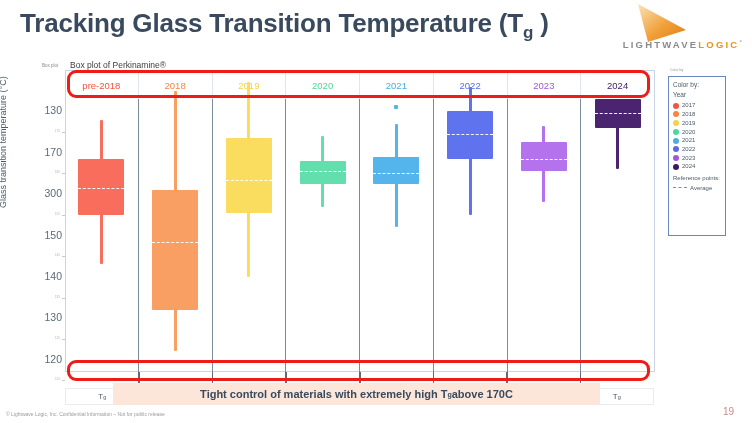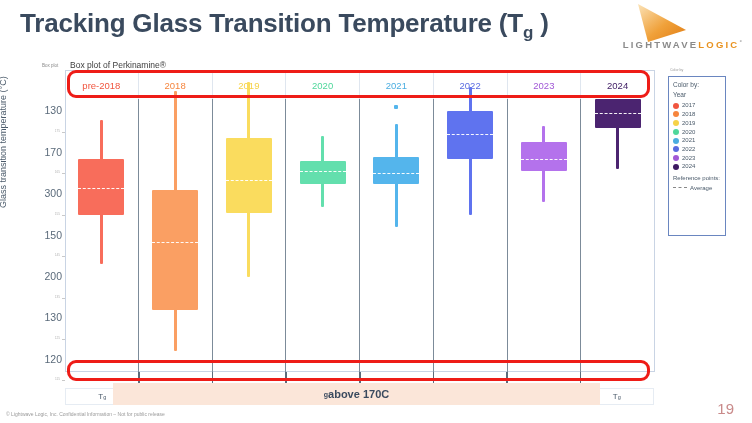--- a/index.html
+++ b/index.html
@@ -134,21 +134,21 @@
   .lg-dot{width:6px;height:6px;border-radius:50%;flex:0 0 auto;}
   .lg-txt{font-size:6px;color:#4a5a6a;}
   .lg-sec{font-size:6px;color:#4a5a6a;margin-top:3px;line-height:1.5;}
   .lg-avg{display:flex;align-items:center;gap:3px;margin-top:2px;}
   .lg-dash{width:14px;border-top:1.4px dashed #888;flex:0 0 auto;}
   
   .footer{
     position:absolute;left:6px;bottom:6px;font-size:5px;color:#9a9a9a;
   }
   .pagenum{
-    position:absolute;right:18px;bottom:6px;font-size:15px;color:#c98a8a;
+    position:absolute;right:18px;bottom:6px;font-size:10px;color:#c98a8a;
   }
 </style>
 </head>
 <body>
 
 <div class="slide-title">
   <span>Tracking Glass Transition Temperature  (T</span><span class="sub">g</span><span> )</span>
 </div>
 
 <div class="logo-wrap">
@@ -169,21 +169,21 @@
 
 <div class="chart-area">
 
   <div class="boxplot-tag">Box plot</div>
   <div class="chart-header">Box plot of Perkinamine®</div>
 
   <div class="yaxis-title">Glass transition temperature (°C)</div>
   <div class="yticks" id="yticks">
       <div class="ylabel" style="top: 294.591px;">120</div>
       <div class="ylabel" style="top: 253.227px;">130</div>
-      <div class="ylabel" style="top: 211.864px;">200</div>
+      <div class="ylabel" style="top: 211.864px;">140</div>
       <div class="ylabel" style="top: 170.5px;">150</div>
       <div class="ylabel" style="top: 129.136px;">300</div>
       <div class="ylabel" style="top: 87.7727px;">170</div>
       <div class="ylabel" style="top: 46.4091px;">130</div>
       <div class="yminor" style="top: 322.273px;"></div>
       <div class="yminor-lbl" style="top: 319.273px;">115</div>
       <div class="yminor" style="top: 280.909px;"></div>
       <div class="yminor-lbl" style="top: 277.909px;">125</div>
       <div class="yminor" style="top: 239.545px;"></div>
       <div class="yminor-lbl" style="top: 236.545px;">135</div>
@@ -312,20 +312,21 @@
         <span>T</span>
         <span class="s">g</span>
       </div>
     </div>
 </div>
 
 <div class="redbox" id="redbox-years"></div>
 <div class="redbox" id="redbox-tg"></div>
 
 <div class="callout">
+  <span>Tight control of materials with extremely high T</span>
     <span class="s">g</span>
     <span> above 170C</span>
 </div>
 
 <div class="legend-tag">Color by</div>
 <div class="legend">
   <h4>Color by:</h4>
   <div class="ylab">Year</div>
   <div id="legend-items">
       <div class="lg-item">

